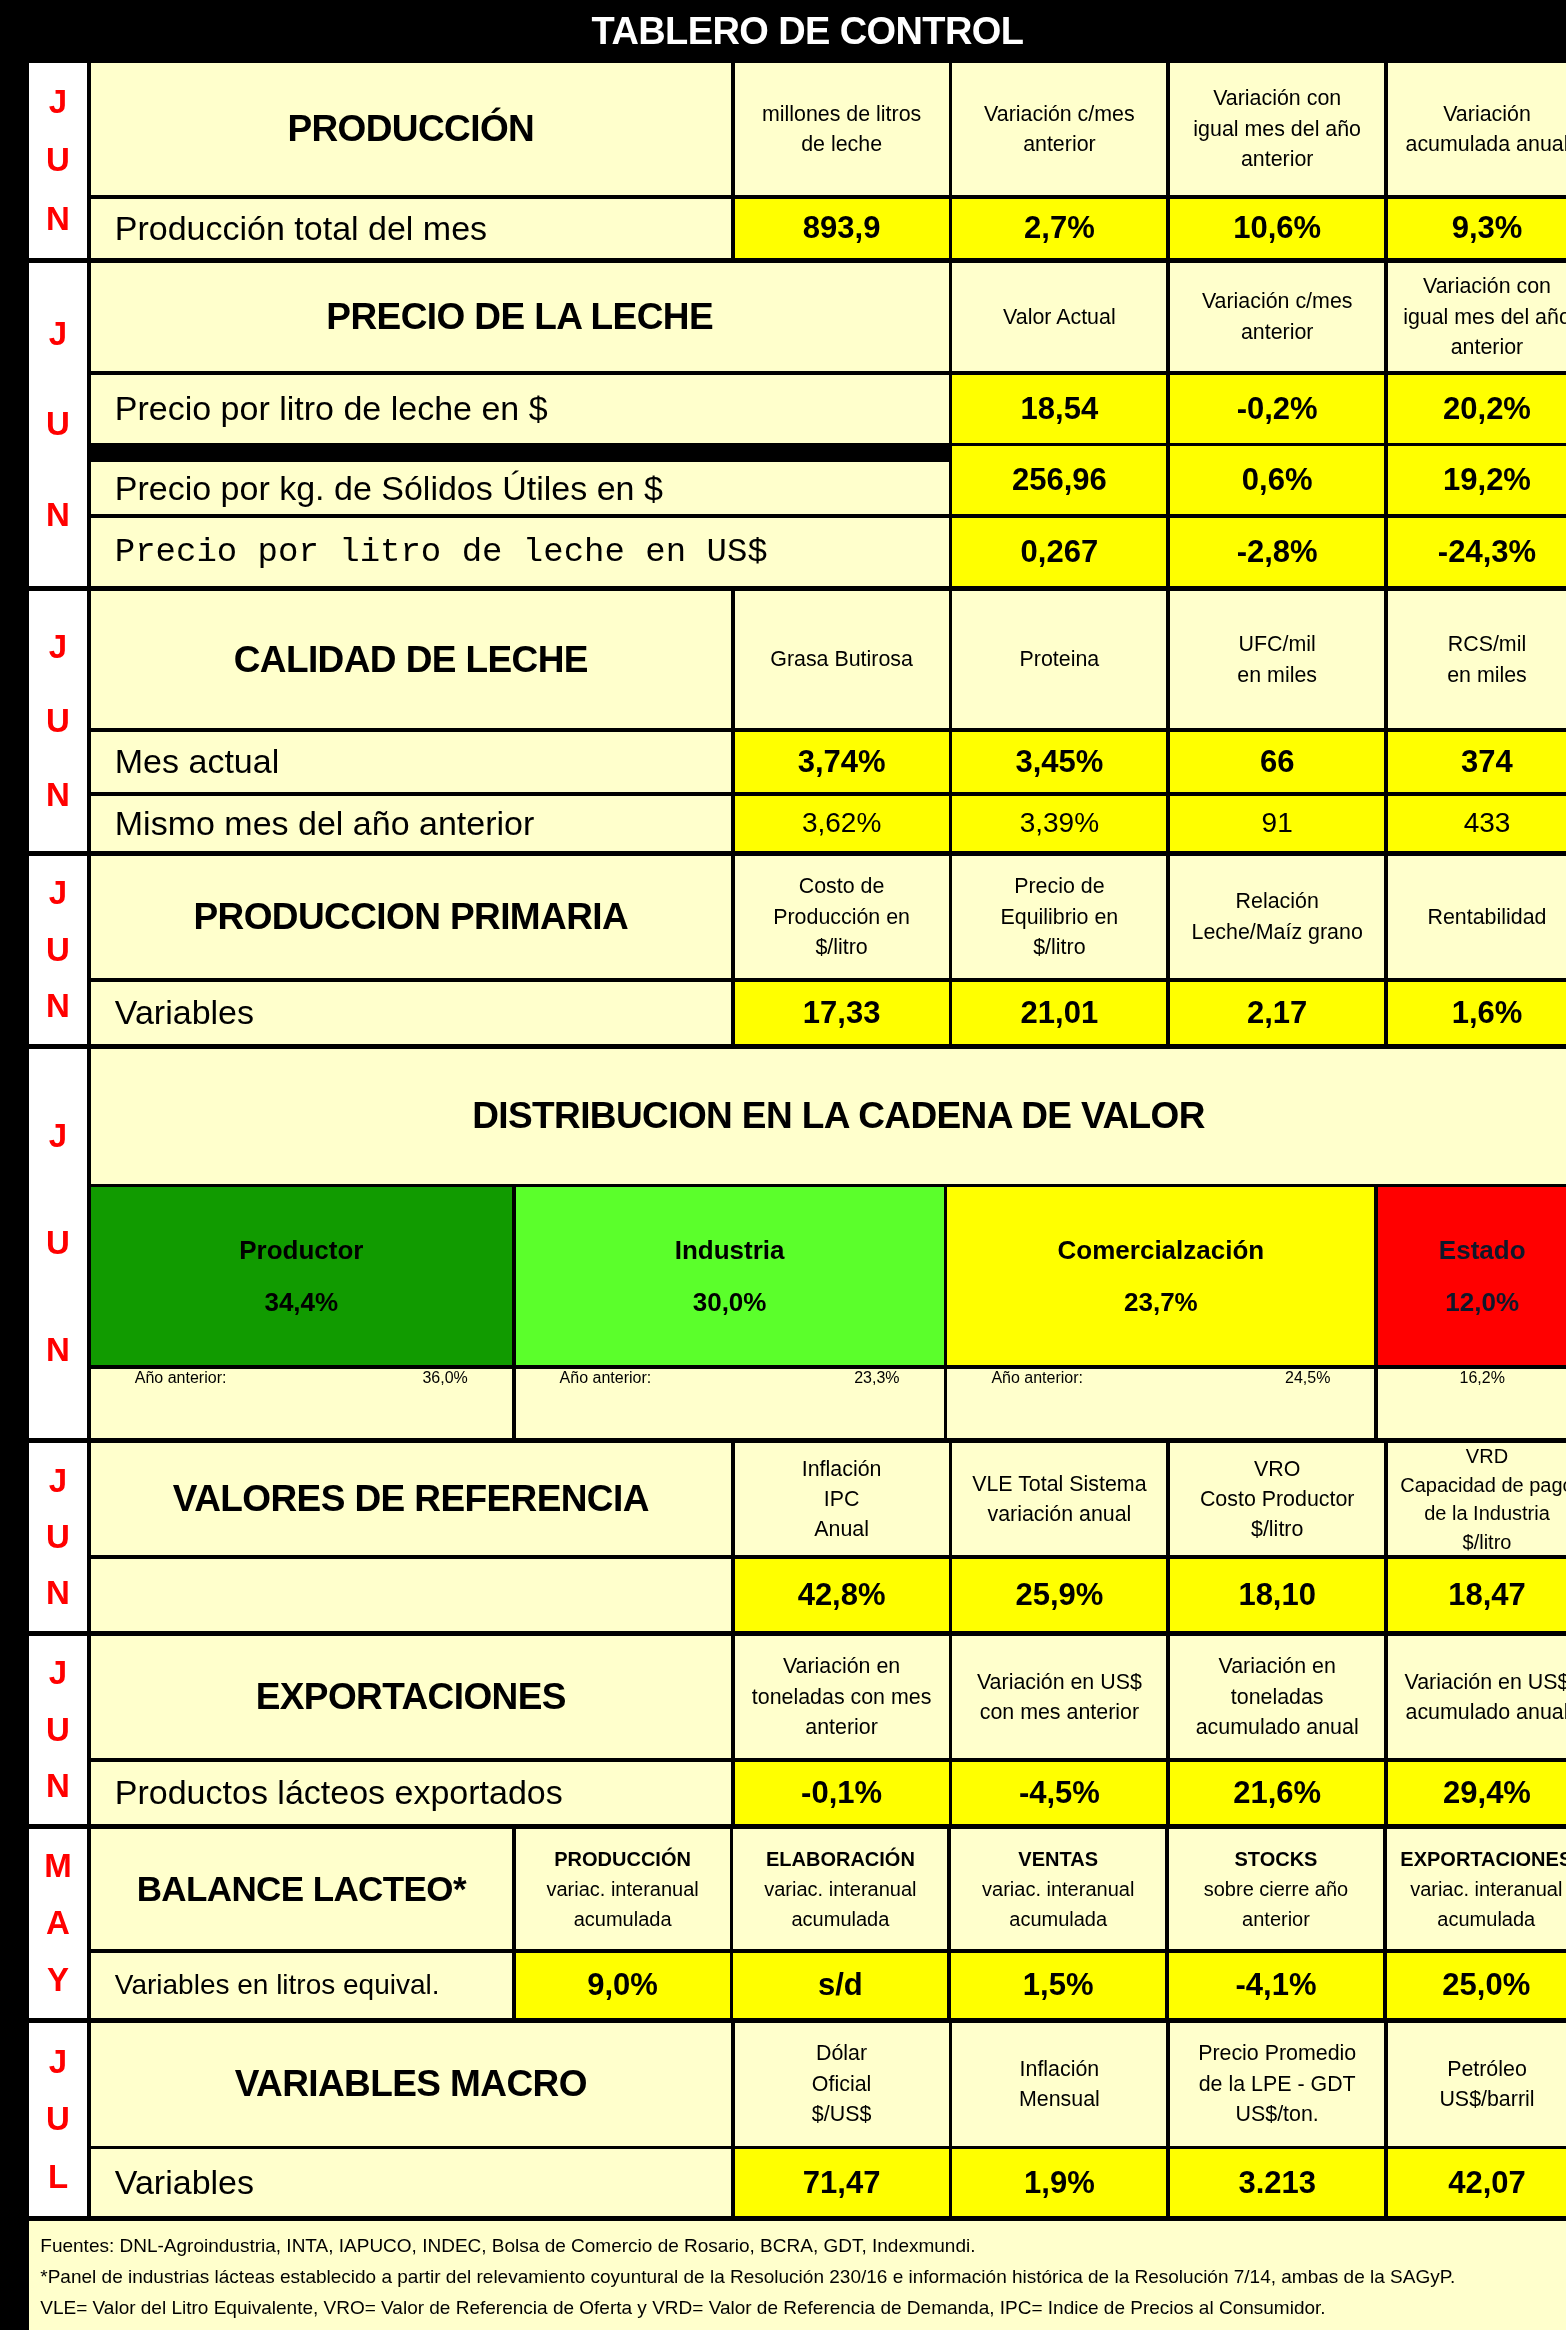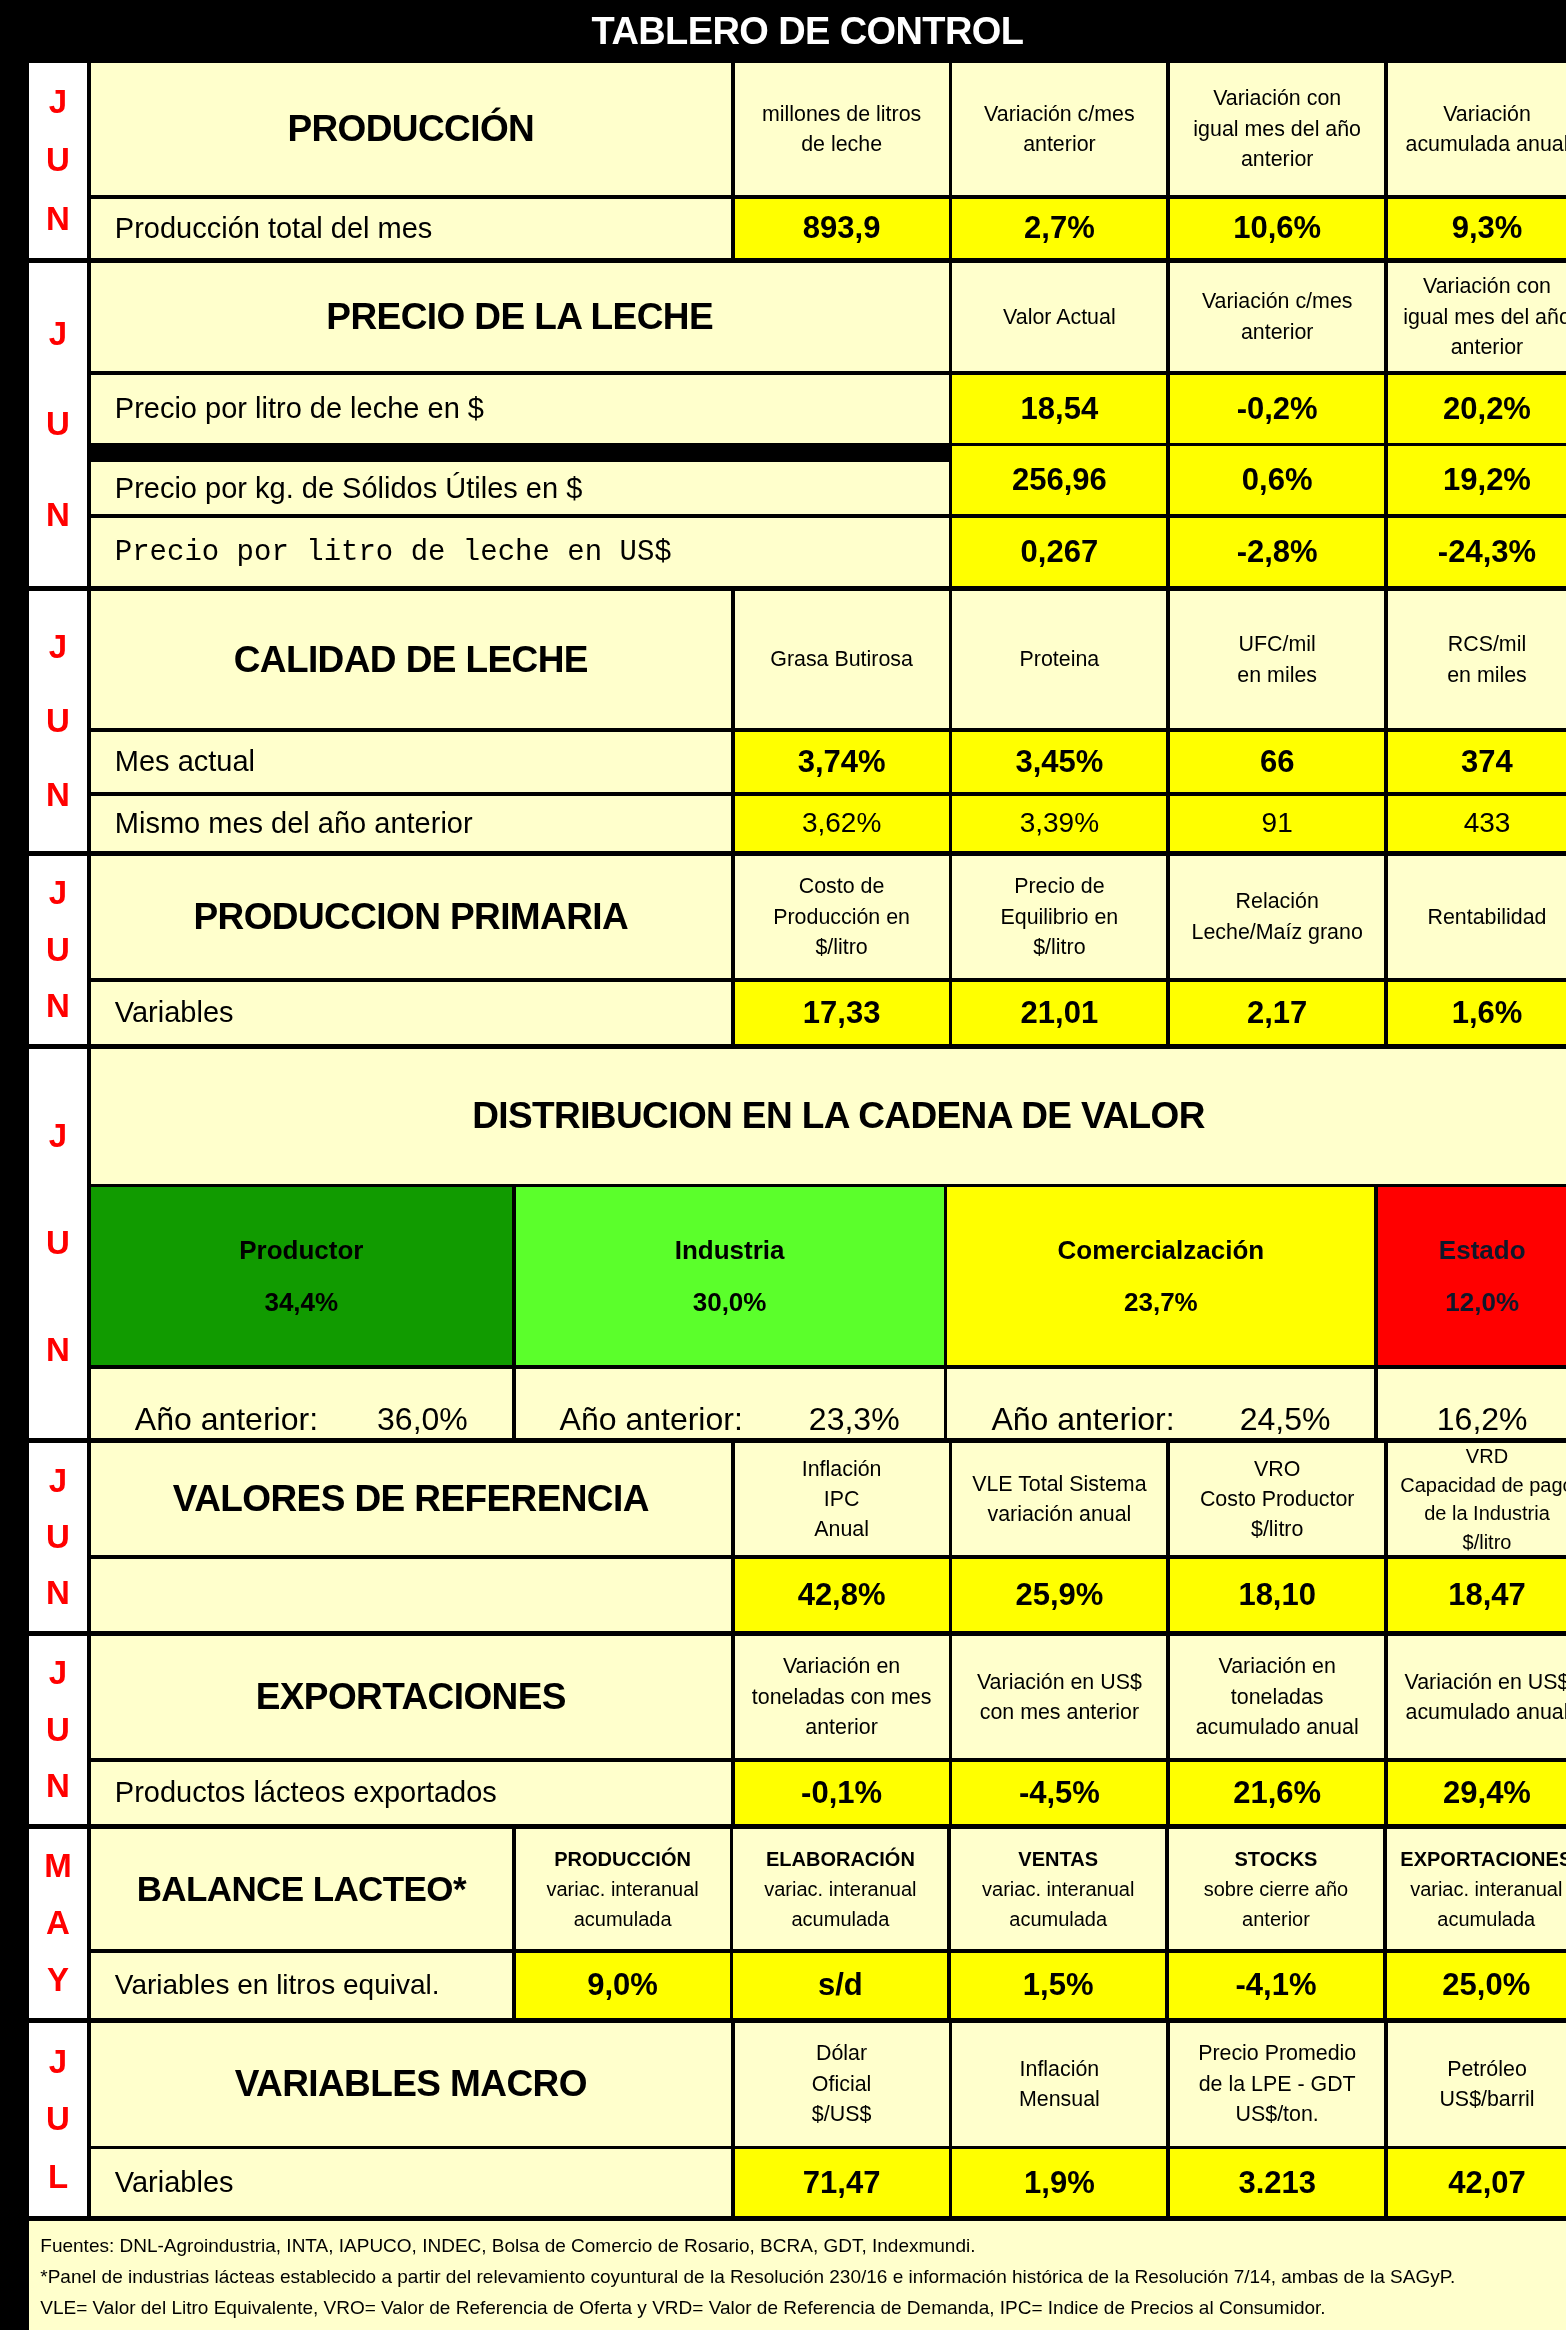--- a/index.html
+++ b/index.html
@@ -28,34 +28,34 @@
     font-weight:bold;font-size:33px;grid-column:1;grid-row:1/-1;
   }
   .cell{background:#FFFFCC;display:flex;align-items:center;justify-content:center;text-align:center;}
   .sec-title{font-size:37px;font-weight:bold;letter-spacing:-0.6px;}
   .col-h{font-size:21.4px;line-height:1.42;white-space:pre-line;}
   .bal-h{flex-direction:column;font-size:20px;line-height:1.5;}
   .bal-h .top{font-weight:bold;}
   .bal-h .sub{white-space:pre-line;}
   .row-label{
     background:#FFFFCC;display:flex;align-items:center;justify-content:flex-start;
-    font-size:29px;padding-left:24px;text-align:left;
+    font-size:34px;padding-left:24px;text-align:left;
   }
   .val{
     background:#FFFF00;display:flex;align-items:center;justify-content:center;
     font-size:31px;font-weight:bold;
   }
   .val.sm{font-size:28px;font-weight:normal;}
   .seg{
     display:flex;flex-direction:column;align-items:center;justify-content:center;
     gap:21.4px;font-size:26px;font-weight:bold;
   }
   .prev{
-    background:#FFFFCC;display:flex;align-items:flex-end;justify-content:space-between;
-    font-size:32px;padding:0 44px;
+    background:#FFFFCC;display:flex;align-items:flex-start;justify-content:space-between;
+    font-size:16px;padding:0 44px;
   }
   .prev.center{justify-content:center;}
   .footer{
     background:#FFFFCC;margin:0 5px;height:111px;box-sizing:border-box;
     padding:5px 11.3px;display:flex;flex-direction:column;justify-content:space-evenly;
     font-size:19px;white-space:nowrap;
   }
 </style>
 </head>
 <body>

